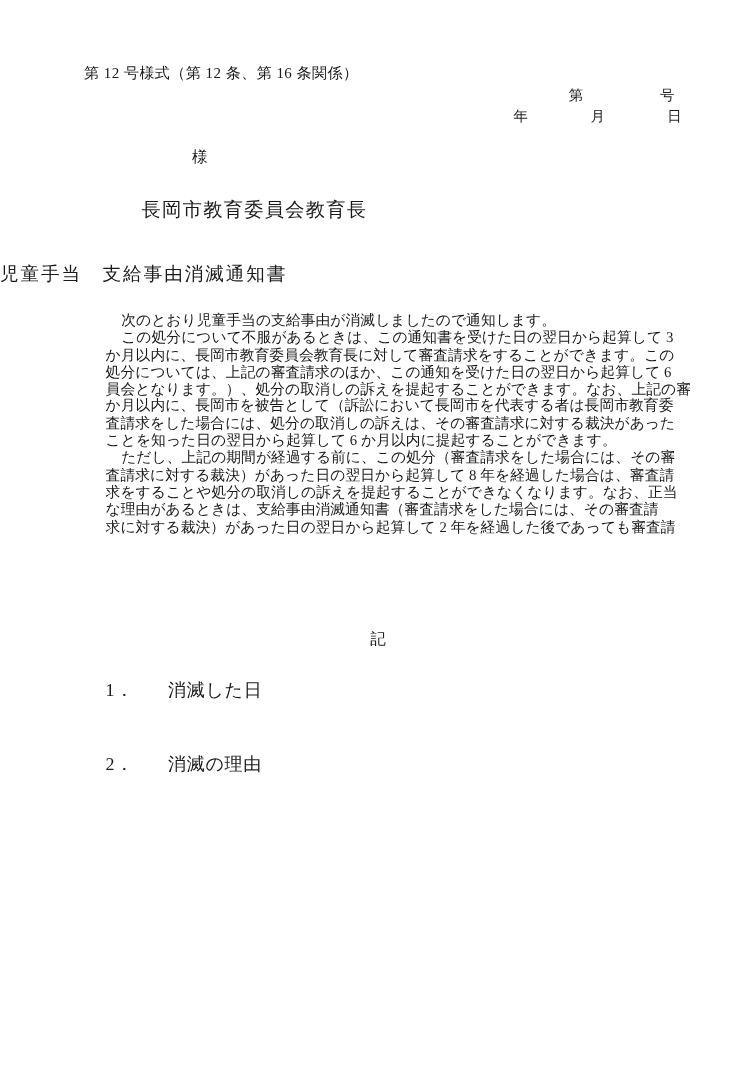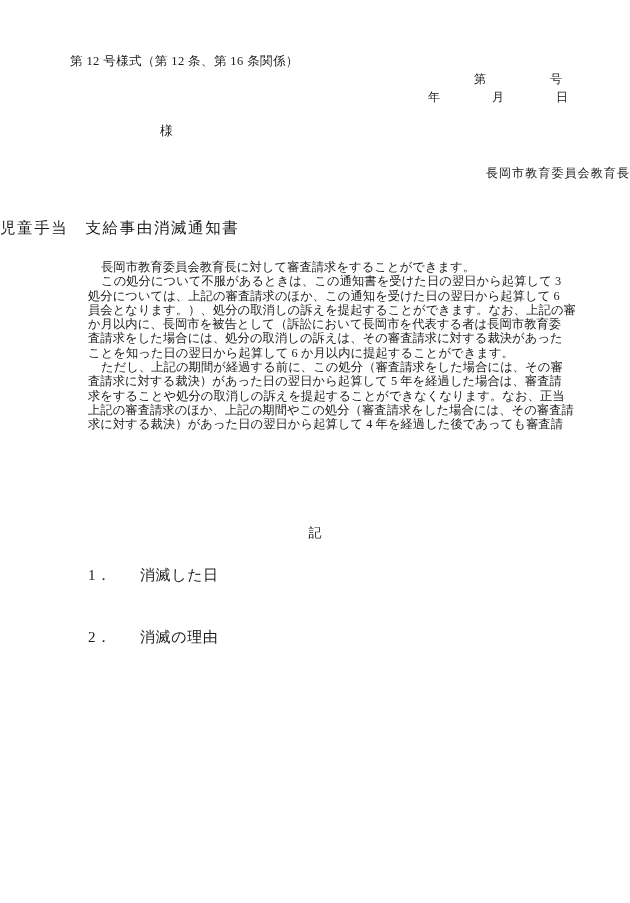--- a/index.html
+++ b/index.html
@@ -61,23 +61,24 @@
     font-size: 13px;
     letter-spacing: 0.5px;
   }
 
   
   .issuer {
     position: absolute;
     left: 0;
     right: 0;
     top: 165px;
-    text-align: right;
-    font-size: 12px;
+    text-align: left;
+    font-size: 16px;
     letter-spacing: 1.1px;
+    padding-left: 118px;
     box-sizing: border-box;
   }
 
   
   .doc-title {
     position: absolute;
     left: 0;
     right: 0;
     top: 218px;
     font-size: 15.5px;
@@ -152,36 +153,37 @@
   </div>
 
   <div class="addressee">様</div>
 
   <div class="issuer">長岡市教育委員会教育長</div>
 
   <div class="doc-title">児童手当　支給事由消滅通知書</div>
 
   <div class="body-text">
     <p>
-      <span class="line indent">長岡市教育委員会教育長に対して審査請求をすることができます。</span>
+      <span class="line indent">次のとおり児童手当の支給事由が消滅しましたので通知します。</span>
     </p>
     <p>
       <span class="line indent">この処分について不服があるときは、この通知書を受けた日の翌日から起算して 3</span>
+      <span class="line">か月以内に、長岡市教育委員会教育長に対して審査請求をすることができます。この</span>
       <span class="line">処分については、上記の審査請求のほか、この通知を受けた日の翌日から起算して 6</span>
       <span class="line">員会となります。）、処分の取消しの訴えを提起することができます。なお、上記の審</span>
       <span class="line">か月以内に、長岡市を被告として（訴訟において長岡市を代表する者は長岡市教育委</span>
       <span class="line">査請求をした場合には、処分の取消しの訴えは、その審査請求に対する裁決があった</span>
       <span class="line">ことを知った日の翌日から起算して 6 か月以内に提起することができます。</span>
     </p>
     <p>
       <span class="line indent">ただし、上記の期間が経過する前に、この処分（審査請求をした場合には、その審</span>
-      <span class="line">査請求に対する裁決）があった日の翌日から起算して 5 年を経過した場合は、審査請</span>
+      <span class="line">査請求に対する裁決）があった日の翌日から起算して 8 年を経過した場合は、審査請</span>
       <span class="line">求をすることや処分の取消しの訴えを提起することができなくなります。なお、正当</span>
-      <span class="line">上記の審査請求のほか、上記の期間やこの処分（審査請求をした場合には、その審査請</span>
-      <span class="line">求に対する裁決）があった日の翌日から起算して 4 年を経過した後であっても審査請</span>
+      <span class="line">な理由があるときは、支給事由消滅通知書（審査請求をした場合には、その審査請</span>
+      <span class="line">求に対する裁決）があった日の翌日から起算して 2 年を経過した後であっても審査請</span>
     </p>
   </div>
 
   <div class="ki-marker">記</div>
 
   <div class="item item-1">
     <span class="num">1．</span><span>消滅した日</span>
   </div>
 
   <div class="item item-2">

